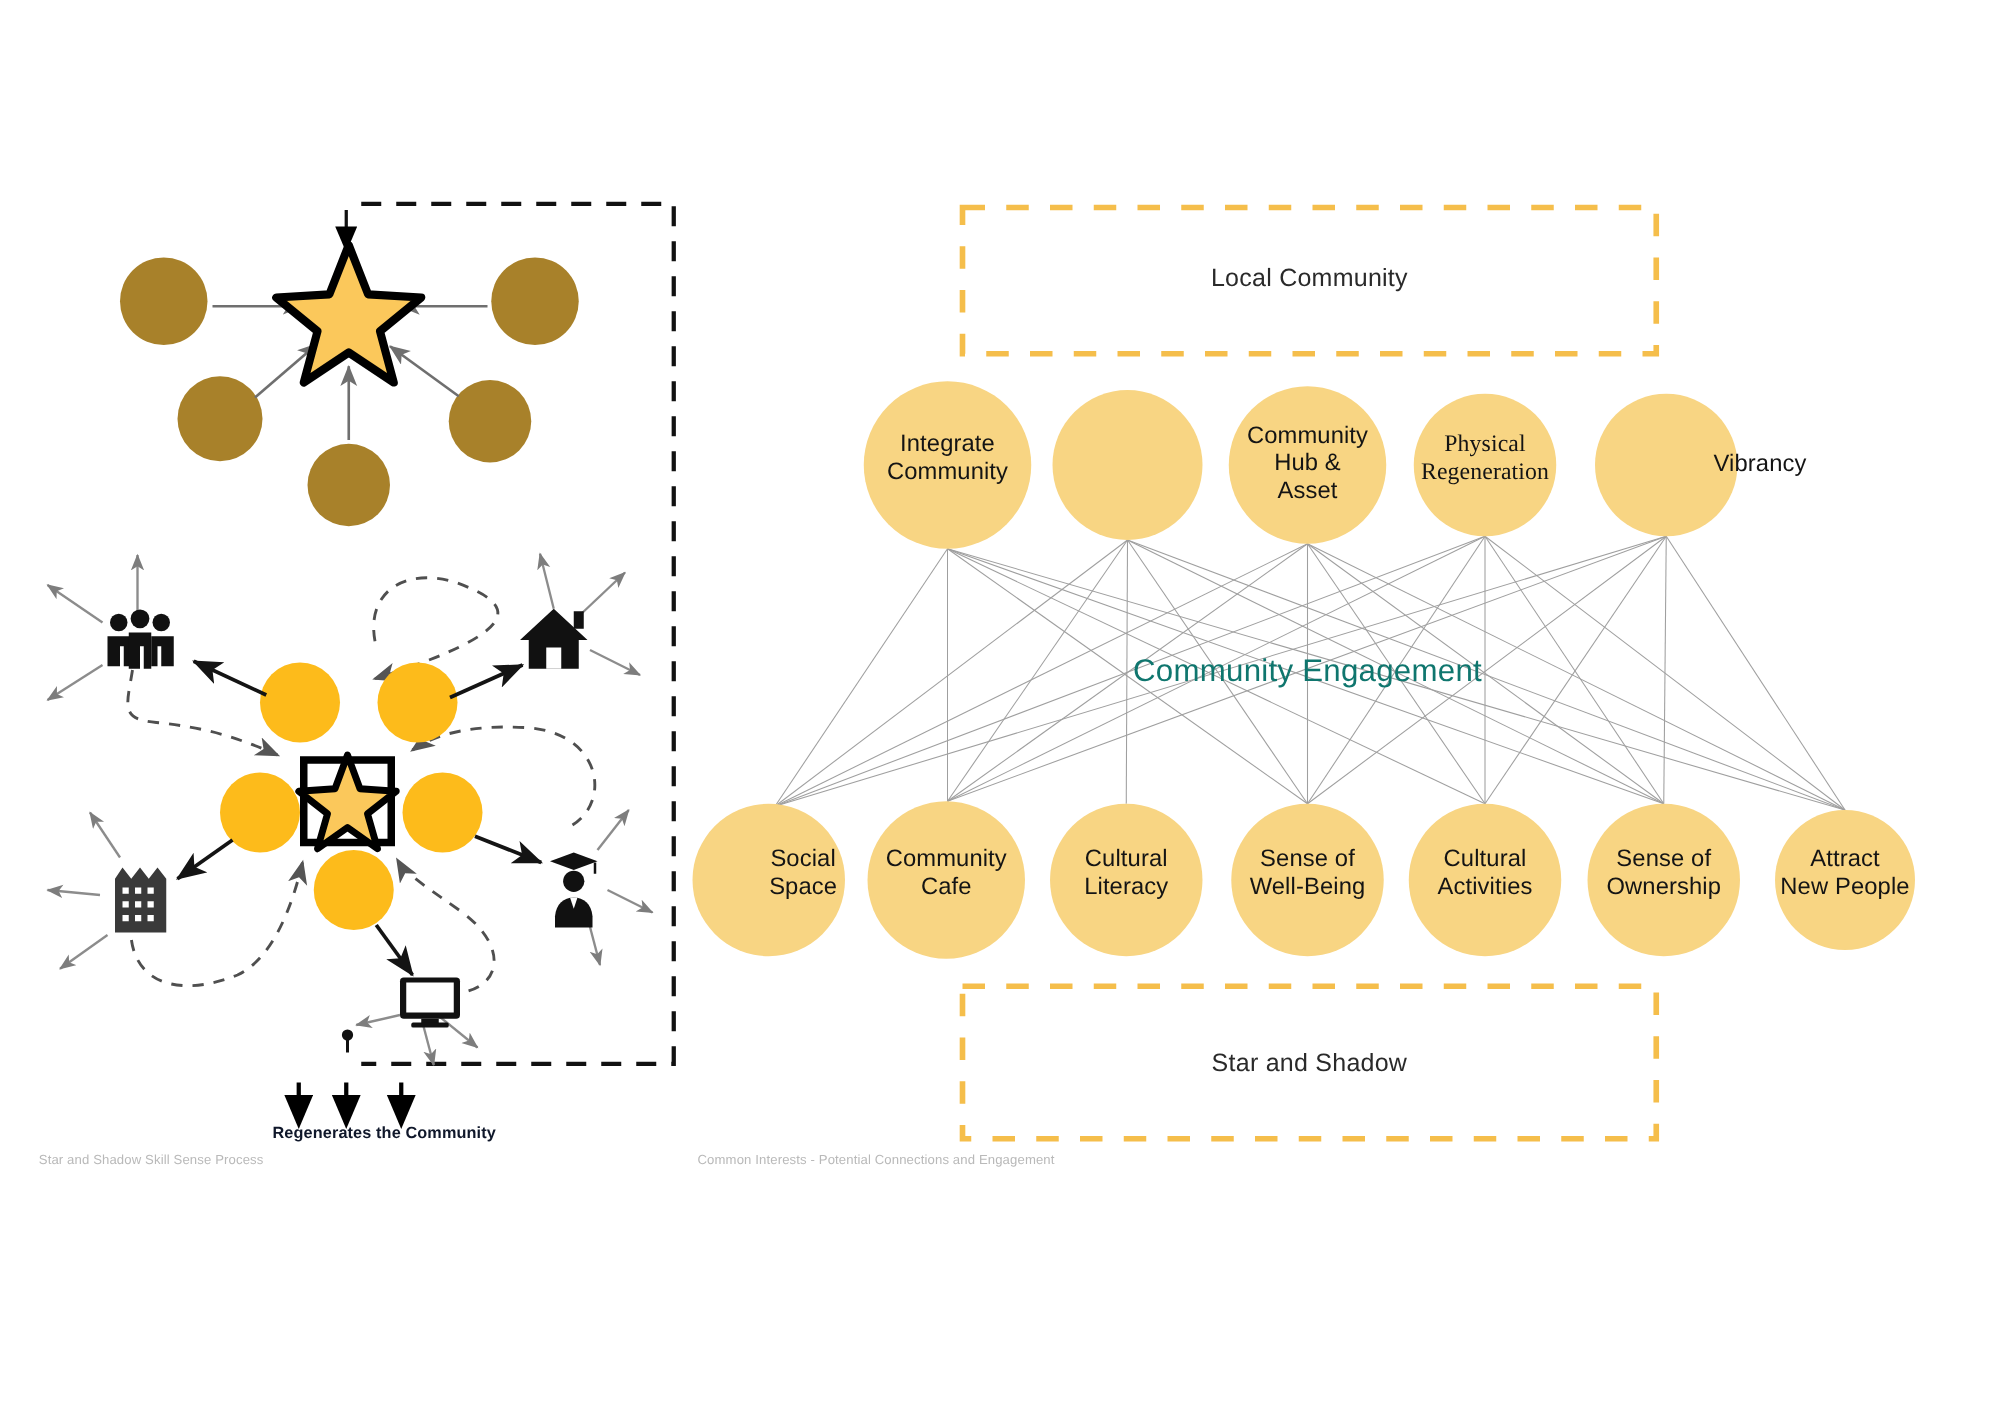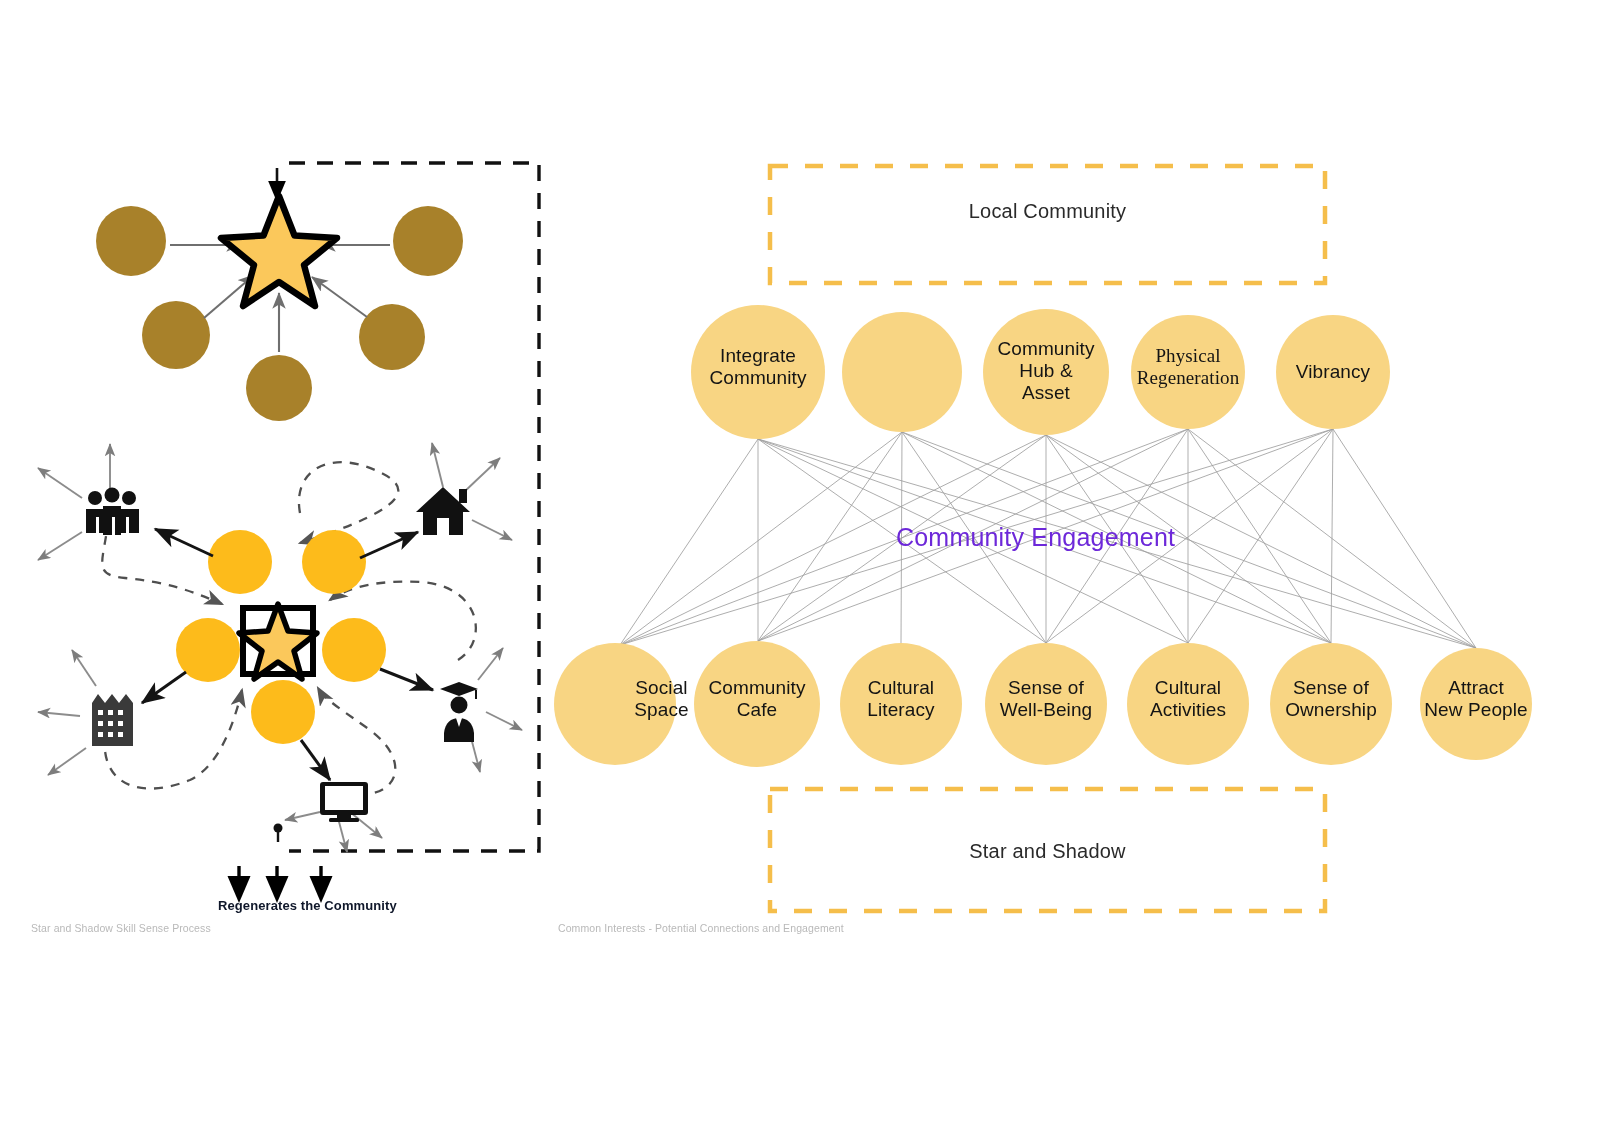--- a/index.html
+++ b/index.html
@@ -40,21 +40,22 @@
   }
   .group-label {
     position: absolute;
     text-align: center;
     color: #2a2a2a;
     font-size: 20px;
     letter-spacing: 0.2px;
   }
   .center-label {
     position: absolute;
-    color: #6d28d9;
+    text-align: center;
+    color: #0f766e;
     font-size: 25px;
     letter-spacing: 0.2px;
   }
   .caption {
     position: absolute;
     color: #b9b9b9;
     font-size: 10.5px;
     letter-spacing: 0.1px;
     white-space: nowrap;
   }
@@ -266,35 +267,35 @@
         <circle cx="1476" cy="704" r="56"></circle>
       </g>
     </g>
   </svg>
 
   <div class="regen-label" style="left:218px; top:898px;">Regenerates the Community</div>
   <div class="caption" style="left:31px; top:922px;">Star and Shadow Skill Sense Process</div>
 
   <div class="caption" style="left:558px; top:922px;">Common Interests - Potential Connections and Engagement</div>
 
-  <div class="group-label" style="left:770px; top:200px; width:555px;">Local Community</div>
+  <div class="group-label" style="left:770px; top:212px; width:555px;">Local Community</div>
   <div class="group-label" style="left:770px; top:840px; width:555px;">Star and Shadow</div>
 
   <div class="center-label" style="left:896px; top:523px; width:300px;">Community Engagement</div>
 
   <div class="node-label" style="left:688px; top:345px; width:140px;">Integrate
 Community</div>
   <div class="node-label" style="left:983px; top:338px; width:126px;">Community
 Hub &amp;
 Asset</div>
   <div class="node-label" style="left:1122px; top:345px; width:132px;font-family:Liberation Serif, serif;">Physical
 Regeneration</div>
-  <div class="node-label" style="left:1273px; top:361px; width:120px;">Vibrancy</div>
-
-  <div class="node-label" style="left:580px; top:677px; width:139px;padding-left:12px;">Social
+  <div class="node-label" style="left:1348px; top:361px; width:120px;">Vibrancy</div>
+
+  <div class="node-label" style="left:561px; top:677px; width:139px;padding-left:12px;">Social
 Space</div>
   <div class="node-label" style="left:694px; top:677px; width:126px;">Community
 Cafe</div>
   <div class="node-label" style="left:841px; top:677px; width:120px;">Cultural
 Literacy</div>
   <div class="node-label" style="left:984px; top:677px; width:124px;">Sense of
 Well-Being</div>
   <div class="node-label" style="left:1128px; top:677px; width:120px;">Cultural
 Activities</div>
   <div class="node-label" style="left:1269px; top:677px; width:124px;">Sense of

